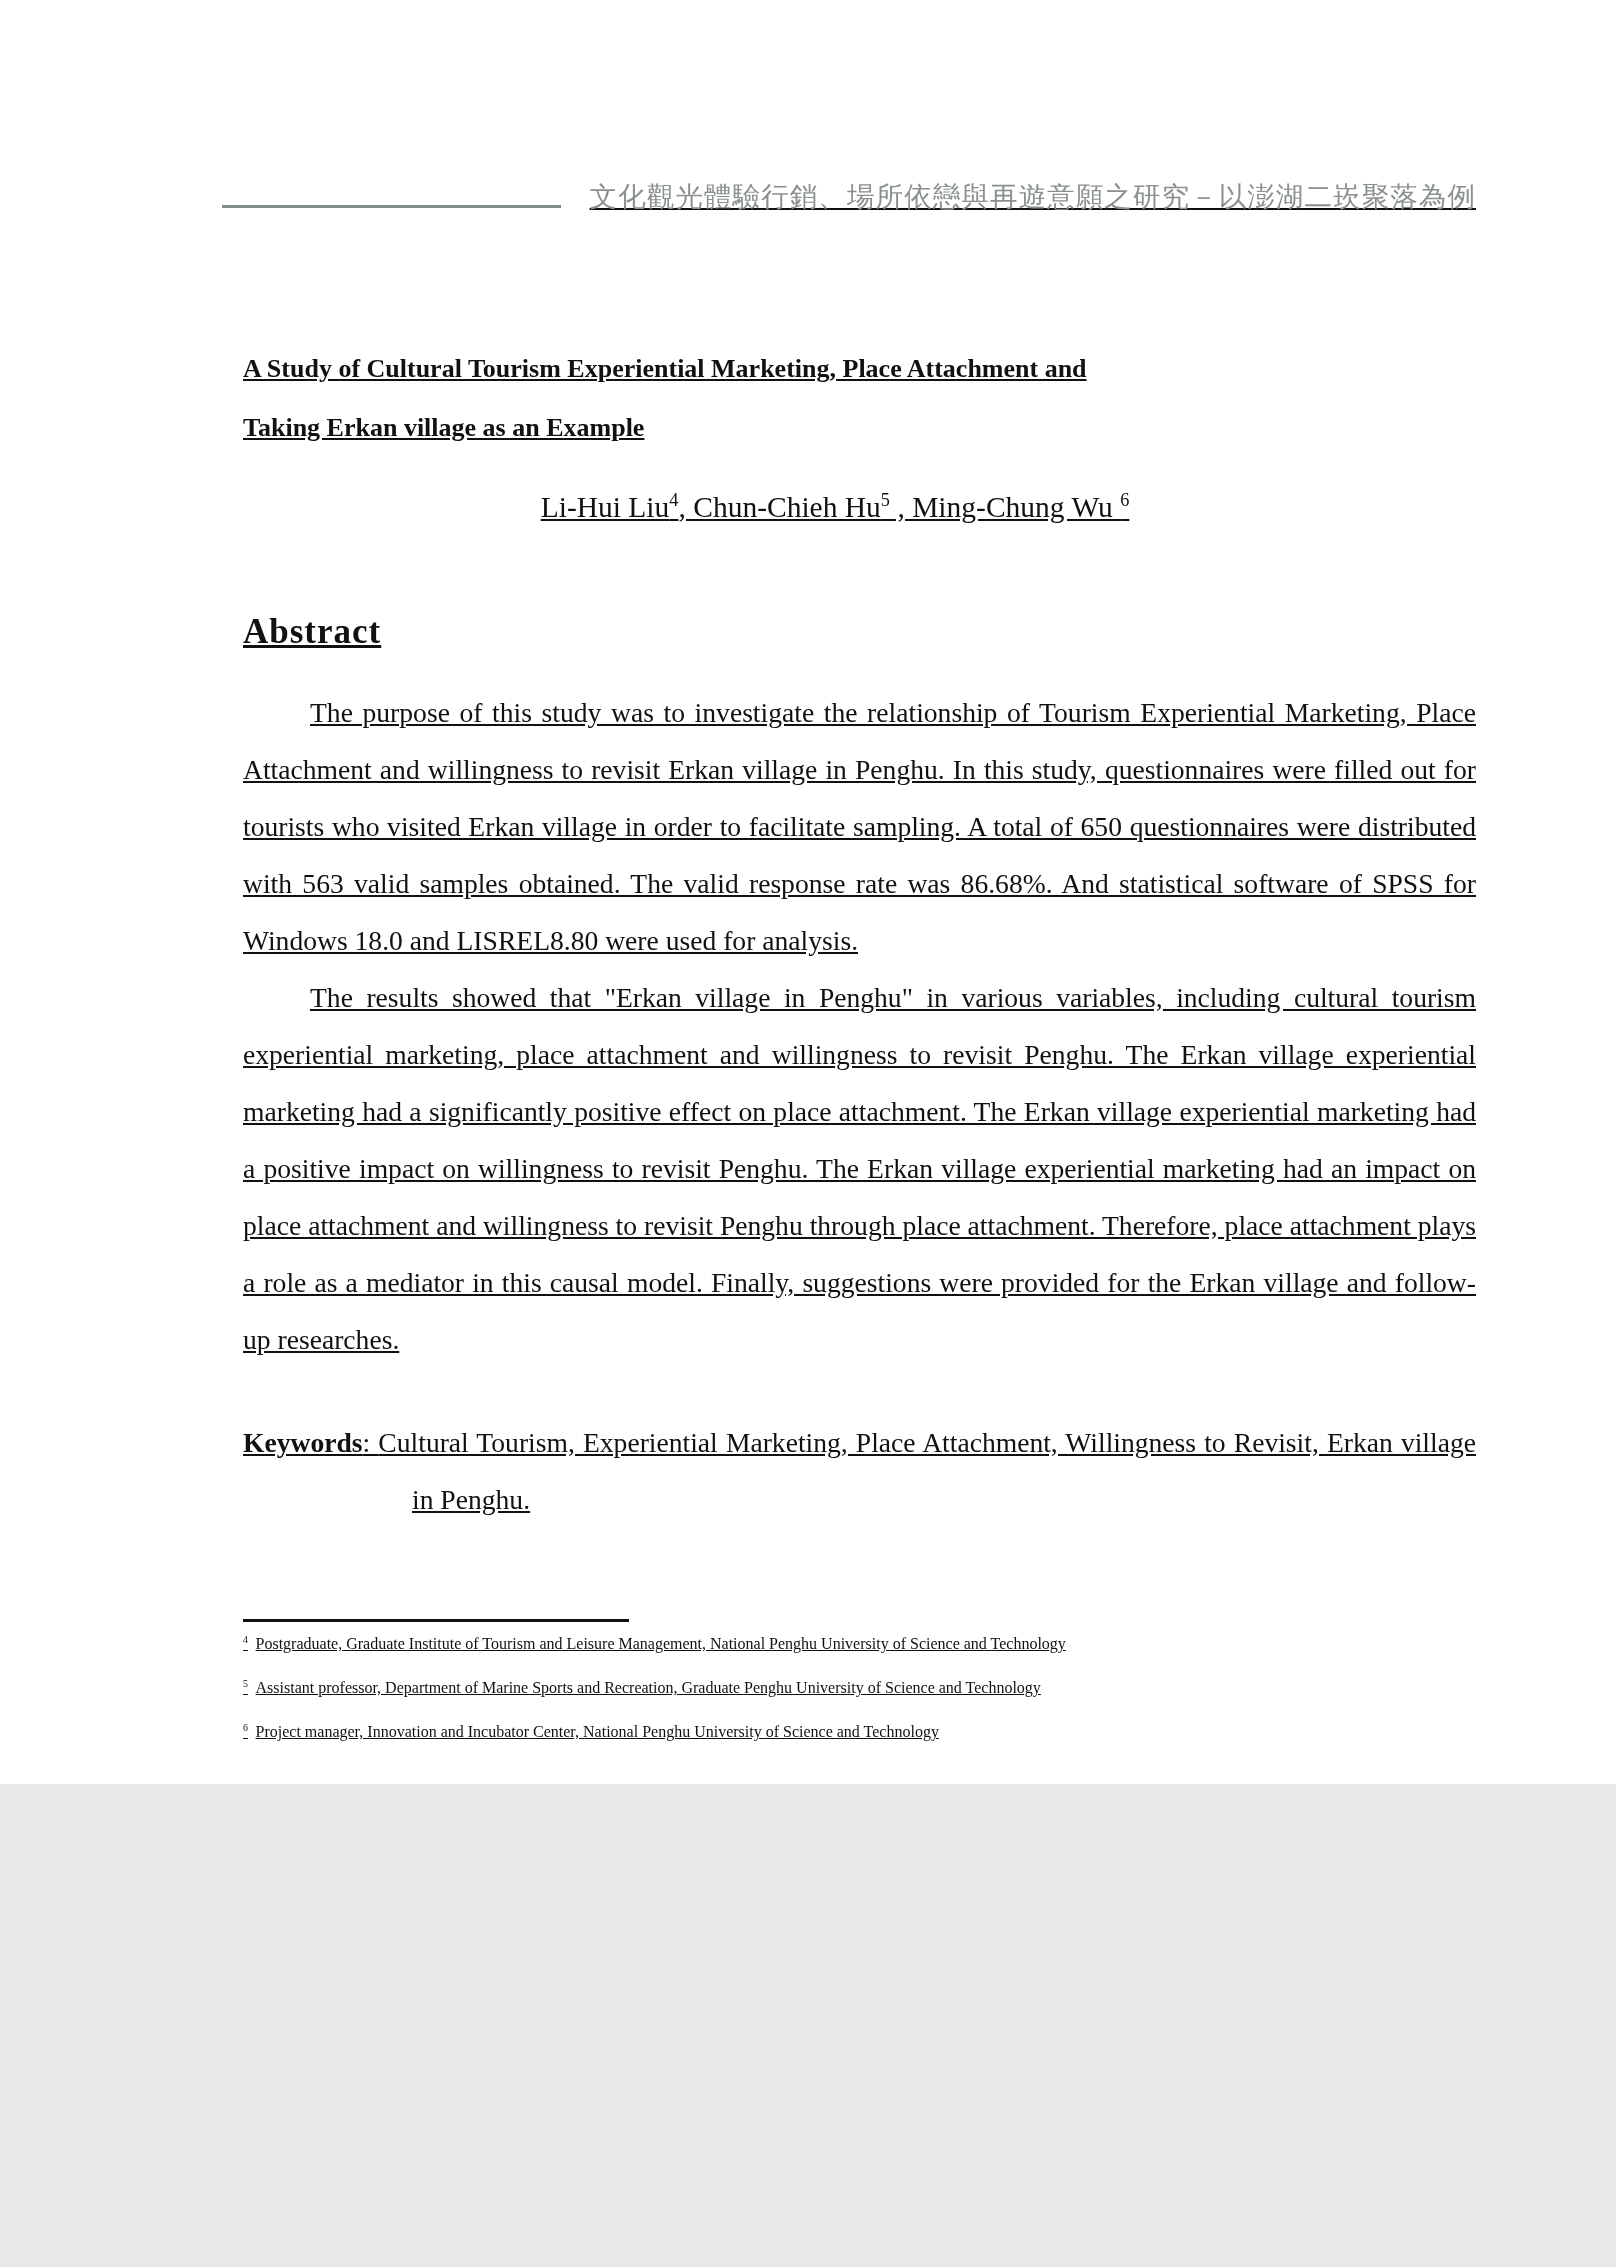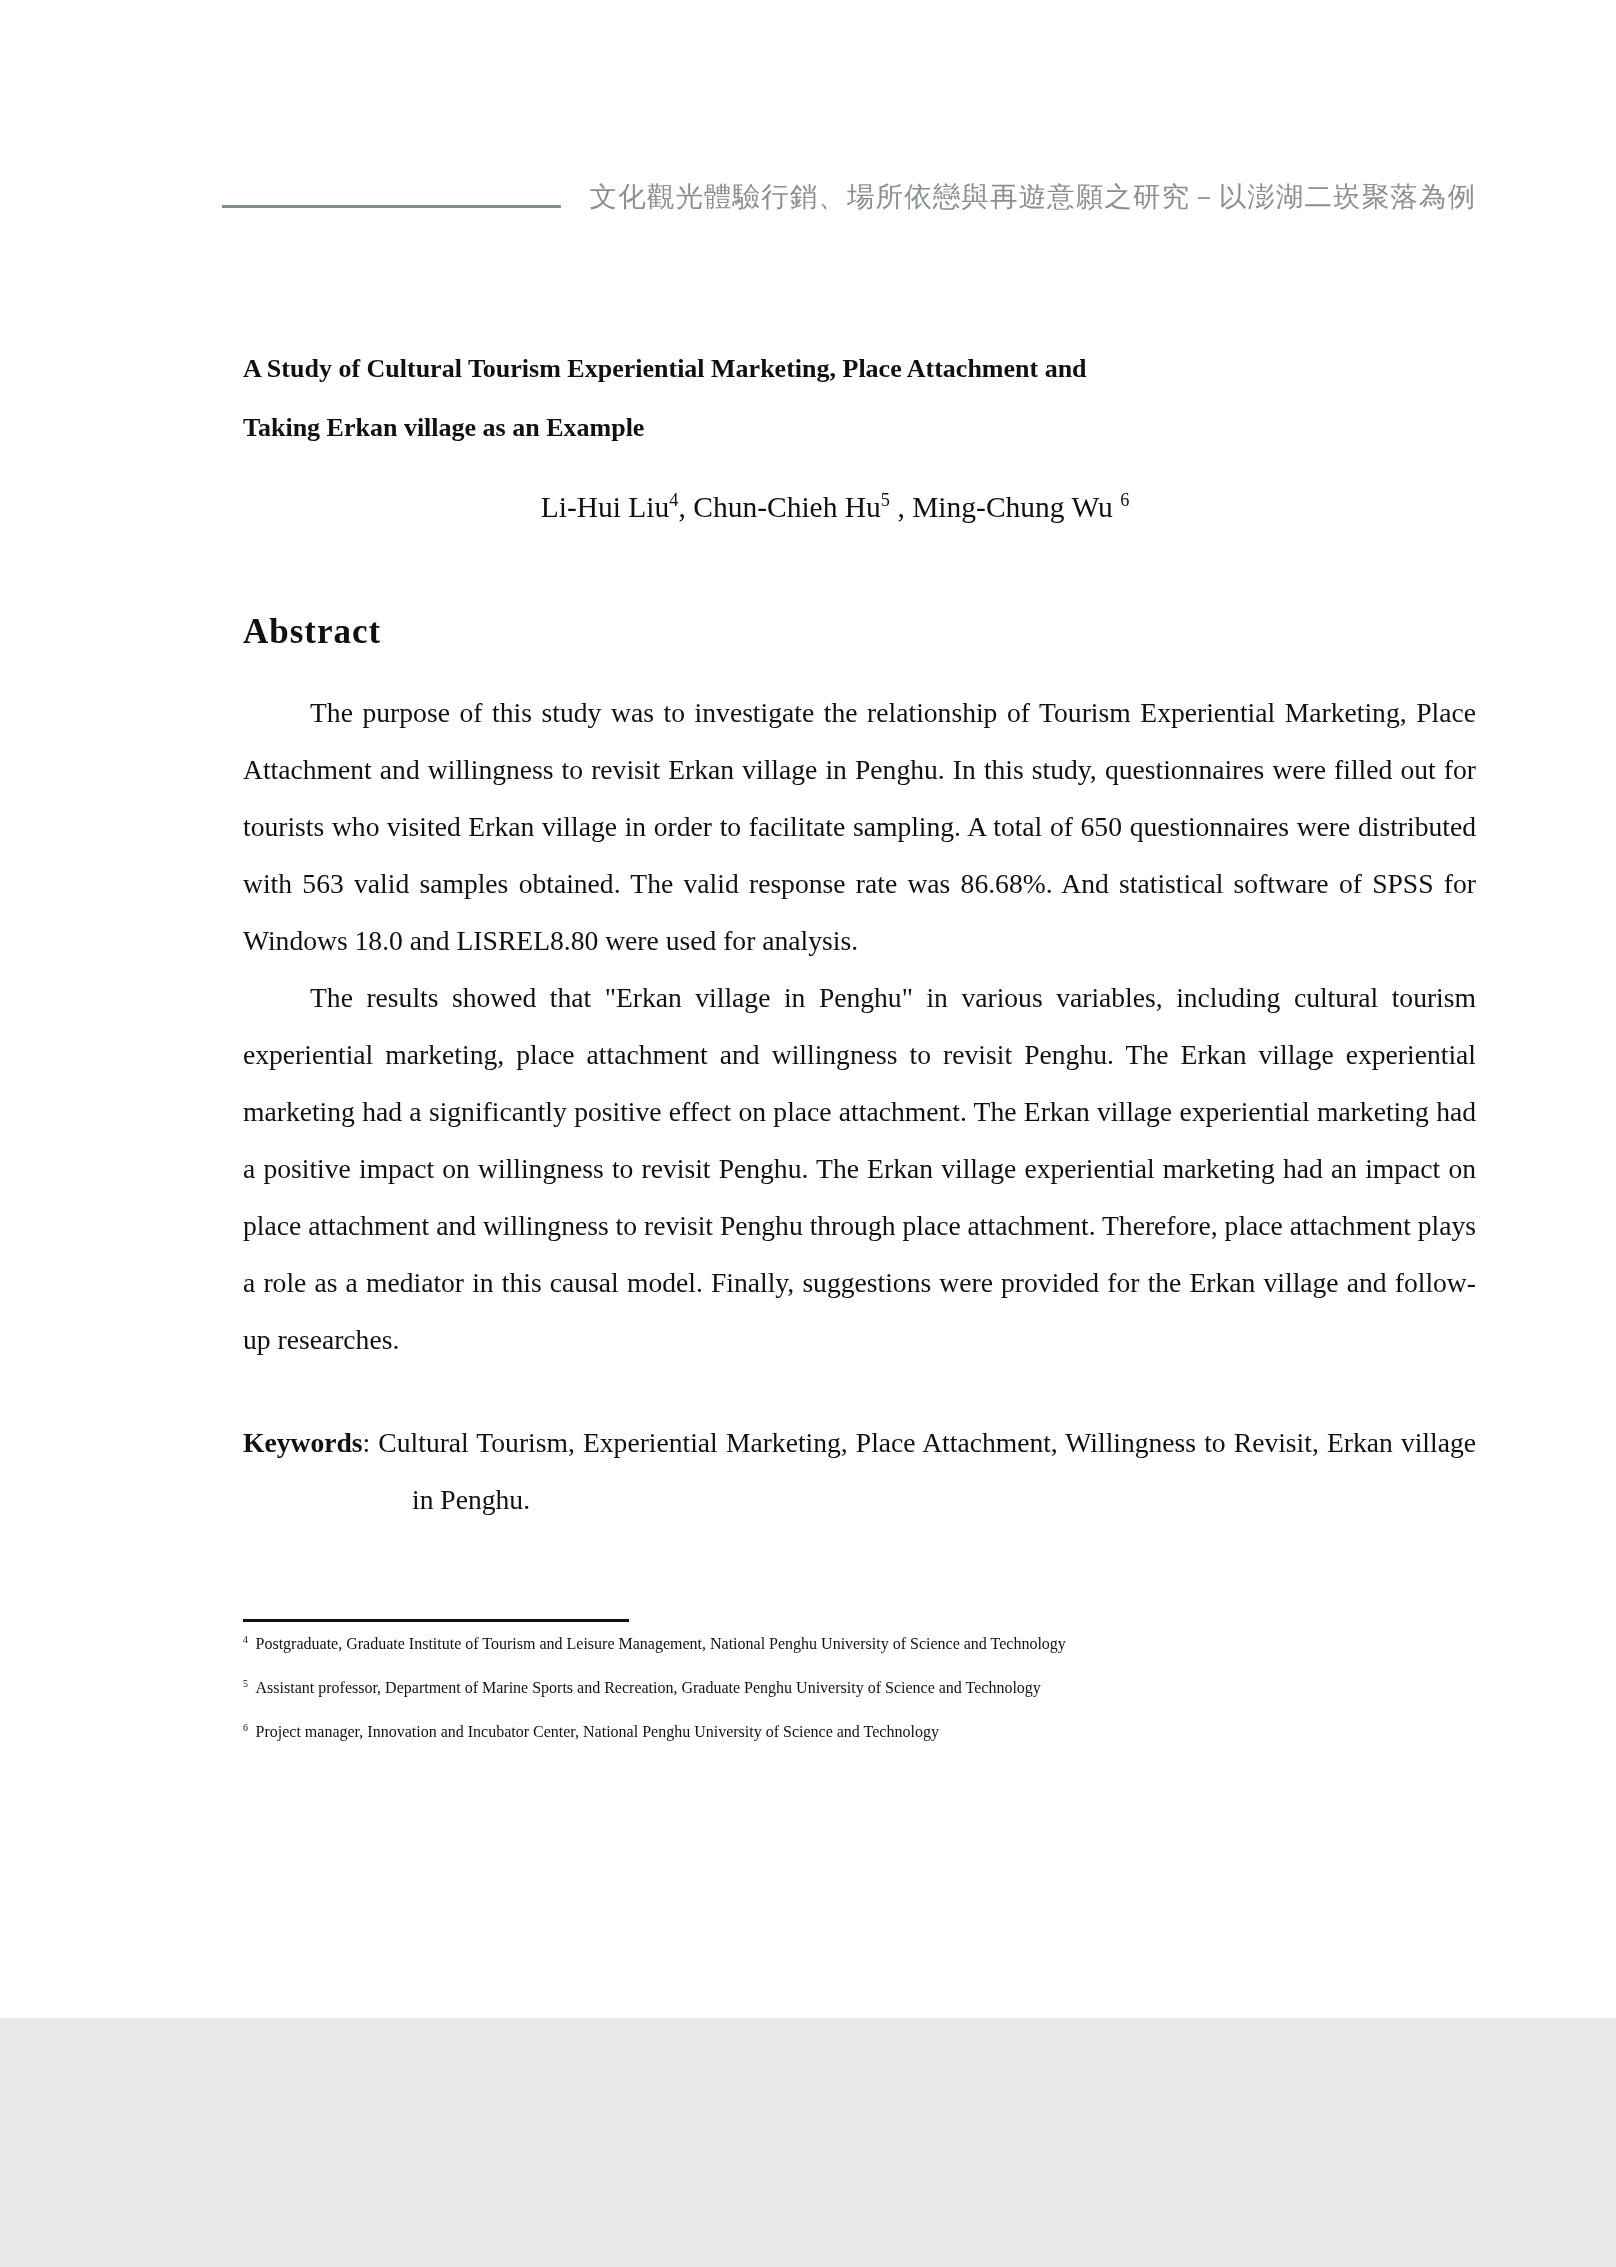--- a/index.html
+++ b/index.html
@@ -1,24 +1,25 @@
 <!DOCTYPE html>
 <html style="font-size:15px"><head>
 <meta charset="utf-8">
 <style>
   * { margin: 0; padding: 0; box-sizing: border-box; }
   html, body { background: #e8e8e8; }
   .page {
     position: relative;
     width: 1617px;
-    height: 2018px;
+    height: 1784px;
     background: #ffffff;
     font-family: "Liberation Serif", serif;
     color: #111111;
     overflow: hidden;
+    text-decoration: underline;
   }
   .content {
     padding: 181px 141px 0 243px; 
   }
   
   .running-header {
     display: flex;
     align-items: flex-end;
     justify-content: space-between;
     height: 34px;

